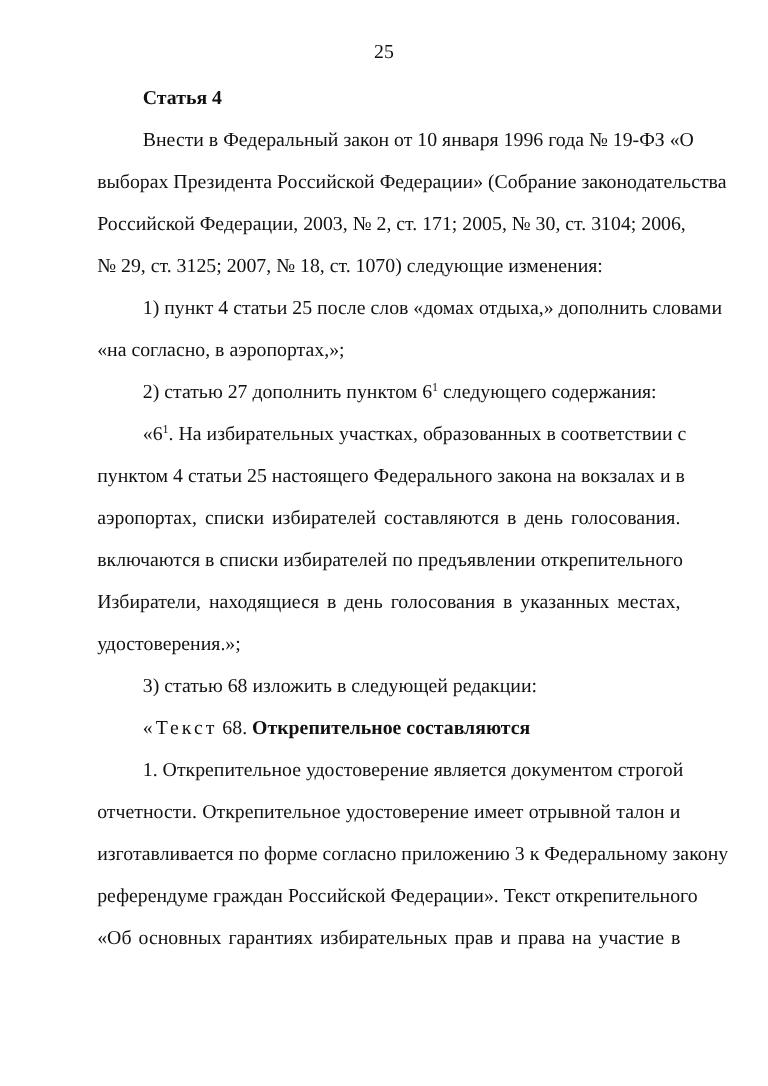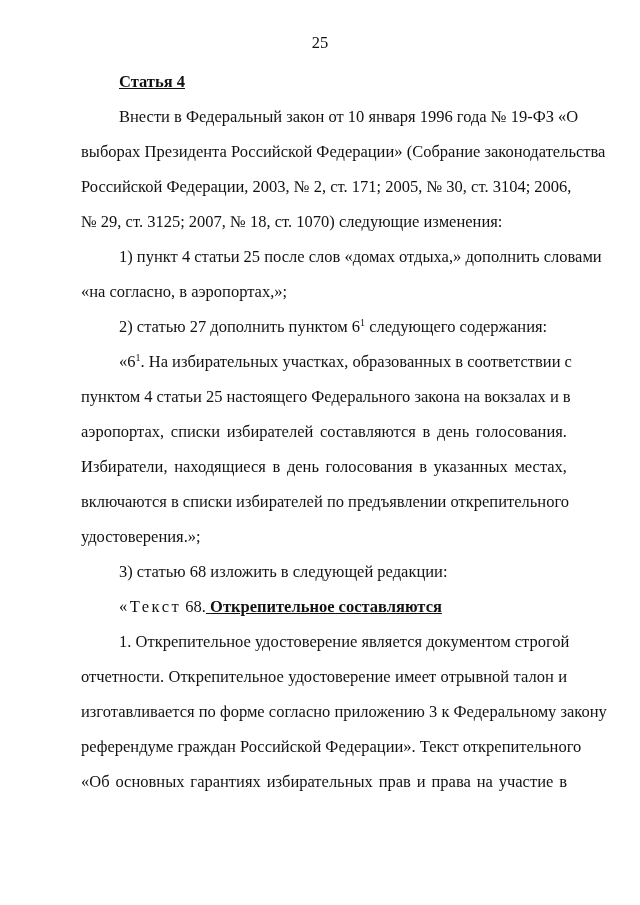--- a/index.html
+++ b/index.html
@@ -44,21 +44,20 @@
     }
     .justify {
       text-align: justify;
       text-align-last: justify;
     }
     .indent {
       padding-left: 38px;
     }
     .bold {
       font-weight: bold;
-      text-decoration: underline;
     }
     .spaced {
       letter-spacing: 2.5px;
     }
     sup {
       font-size: 10px;
       line-height: 0;
       vertical-align: 6px;
     }
   </style>
@@ -86,22 +85,22 @@
     </div>
 
     <div>
       <div class="line indent"><span>2) статью 27 дополнить пунктом 6</span><sup>1</sup><span> следующего содержания:</span></div>
     </div>
 
     <div>
       <div class="line indent justify"><span>«6</span><sup>1</sup><span>. На избирательных участках, образованных в соответствии с</span></div>
       <div class="line justify">пунктом 4 статьи 25 настоящего Федерального закона на вокзалах и в</div>
       <div class="line justify">аэропортах, списки избирателей составляются в день голосования.</div>
+      <div class="line justify">включаются в списки избирателей по предъявлении открепительного</div>
       <div class="line justify">Избиратели, находящиеся в день голосования в указанных местах,</div>
-      <div class="line justify">включаются в списки избирателей по предъявлении открепительного</div>
       <div class="line">удостоверения.»;</div>
     </div>
 
     <div>
       <div class="line indent">3) статью 68 изложить в следующей редакции:</div>
     </div>
 
     <div class="line indent"><span class="spaced">«Текст</span><span> 68.</span><span class="bold"> Открепительное составляются</span></div>
 
     <div>

